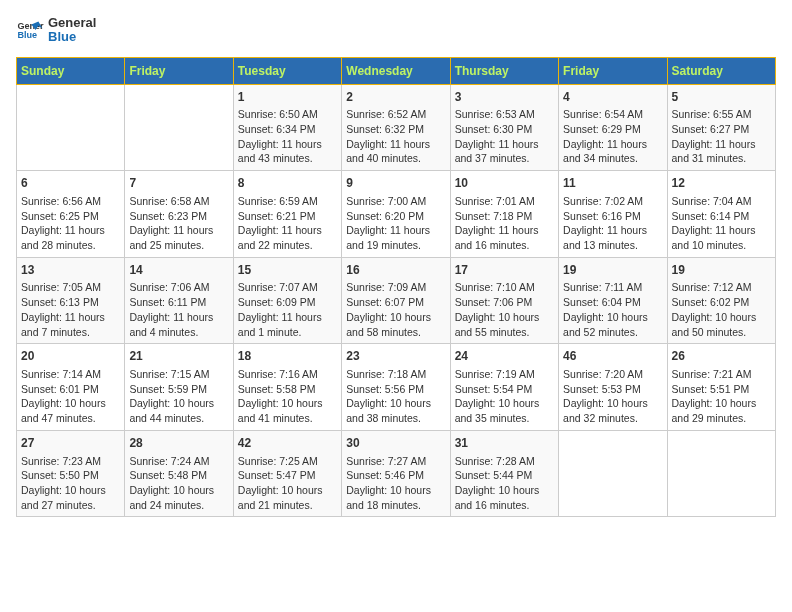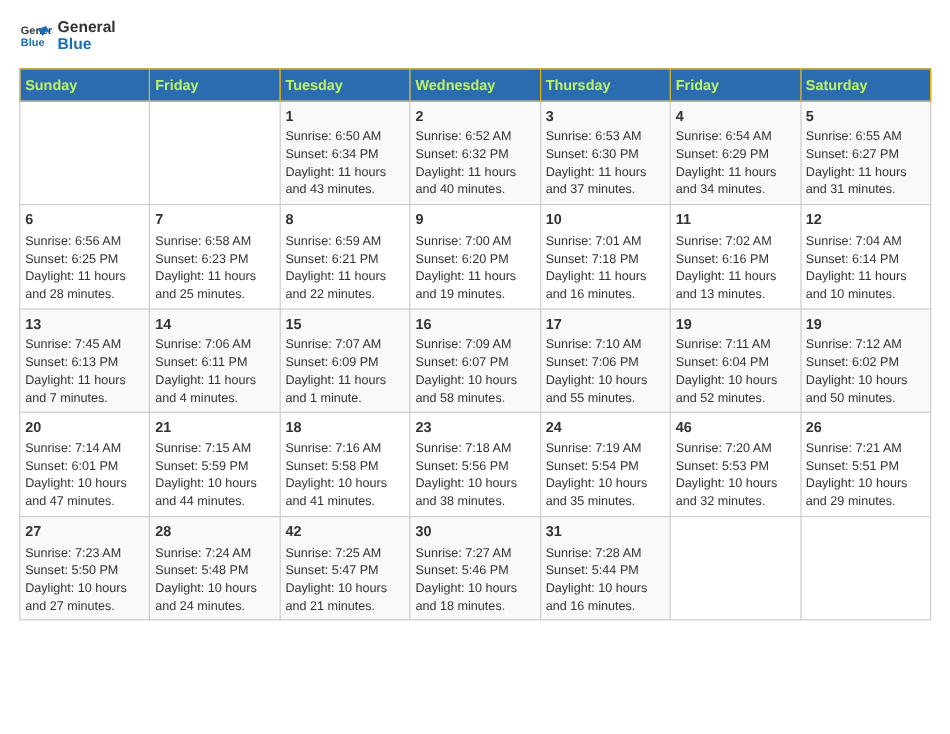--- a/index.html
+++ b/index.html
@@ -183,21 +183,21 @@
         <td>
           <span class="day-number">12</span>
           <div>Sunrise: 7:04 AM</div>
           <div>Sunset: 6:14 PM</div>
           <div>Daylight: 11 hours and 10 minutes.</div>
         </td>
       </tr>
       <tr>
         <td>
           <span class="day-number">13</span>
-          <div>Sunrise: 7:45 AM</div>
+          <div>Sunrise: 7:05 AM</div>
           <div>Sunset: 6:13 PM</div>
           <div>Daylight: 11 hours and 7 minutes.</div>
         </td>
         <td>
           <span class="day-number">14</span>
           <div>Sunrise: 7:06 AM</div>
           <div>Sunset: 6:11 PM</div>
           <div>Daylight: 11 hours and 4 minutes.</div>
         </td>
         <td>

